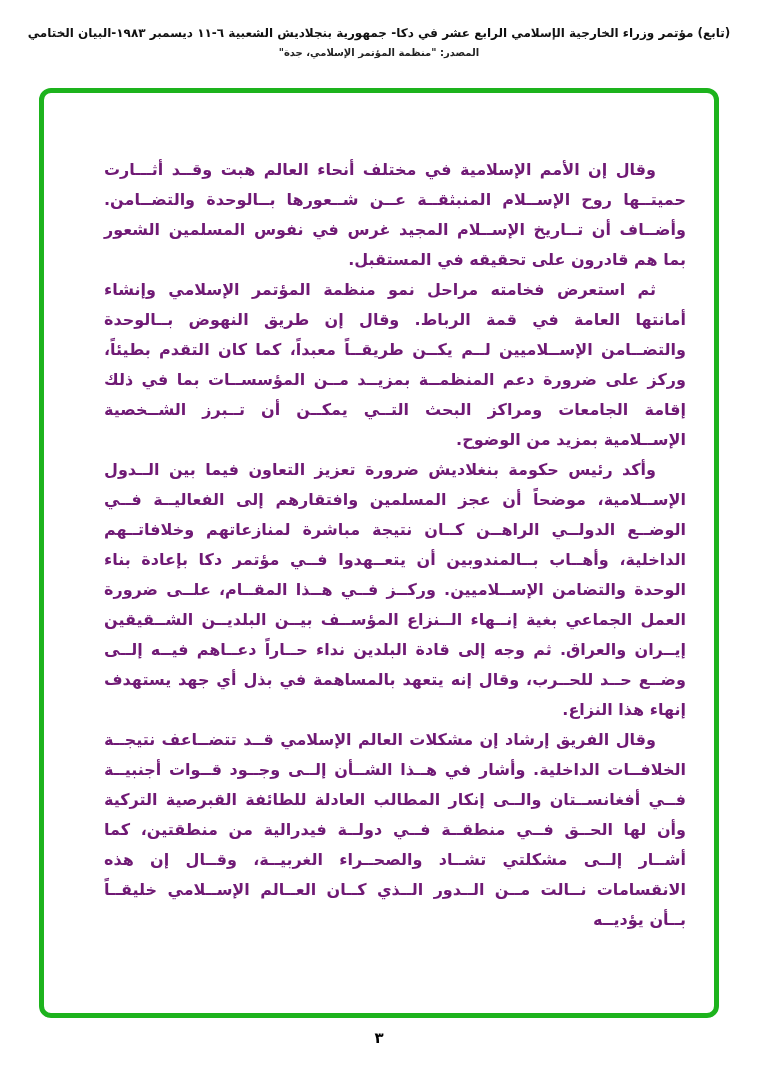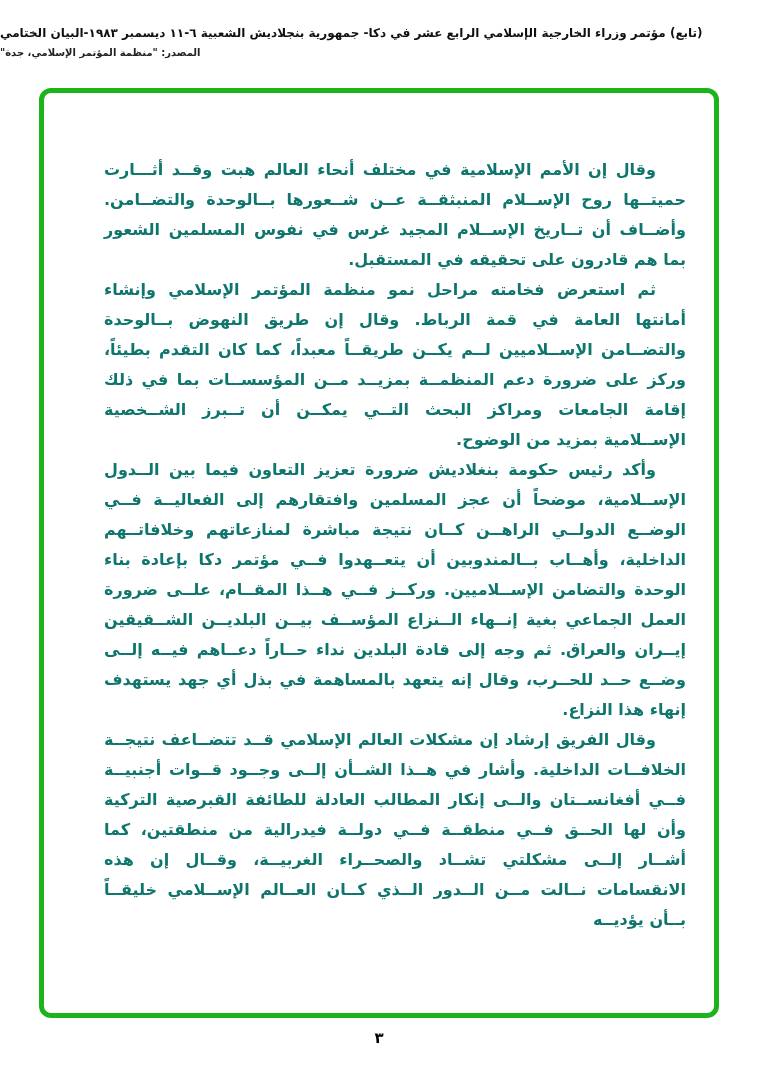--- a/index.html
+++ b/index.html
@@ -8,21 +8,21 @@
   }
   body {
     width: 758px;
     height: 1078px;
     background: #ffffff;
     overflow: hidden;
     font-family: "DejaVu Sans", sans-serif;
   }
   .doc-header {
     margin-top: 26px;
-    text-align: left;
+    text-align: center;
     direction: rtl;
   }
   .header-line1 {
     font-size: 12px;
     font-weight: bold;
     color: #111111;
     letter-spacing: 0.2px;
   }
   .header-line2 {
     font-size: 10px;
@@ -37,21 +37,21 @@
     margin: 30px auto 0 auto;
     border: 5px solid #1db31d; 
     border-radius: 12px;
     background: #ffffff;
   }
   .body-text {
     direction: rtl;
     padding: 62px 28px 0 24px;
     font-size: 16px;
     font-weight: bold;
-    color: #0f766e;
+    color: #701a75;
     line-height: 30px;
     text-align: justify;
     text-justify: inter-word;
     margin-left: 36px;
   }
   .body-text p {
     margin: 0;
     text-indent: 30px;
     text-align-last: right;
   }

